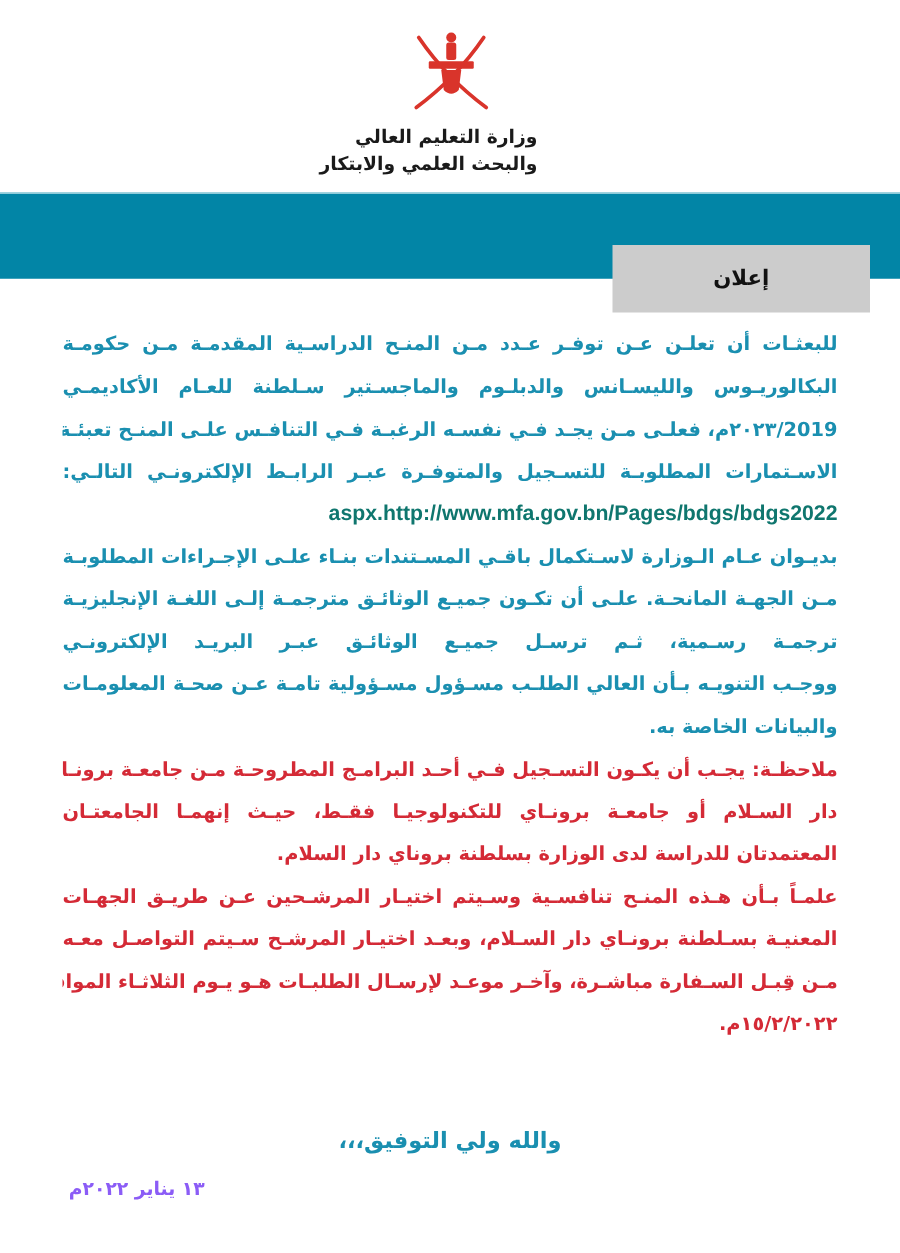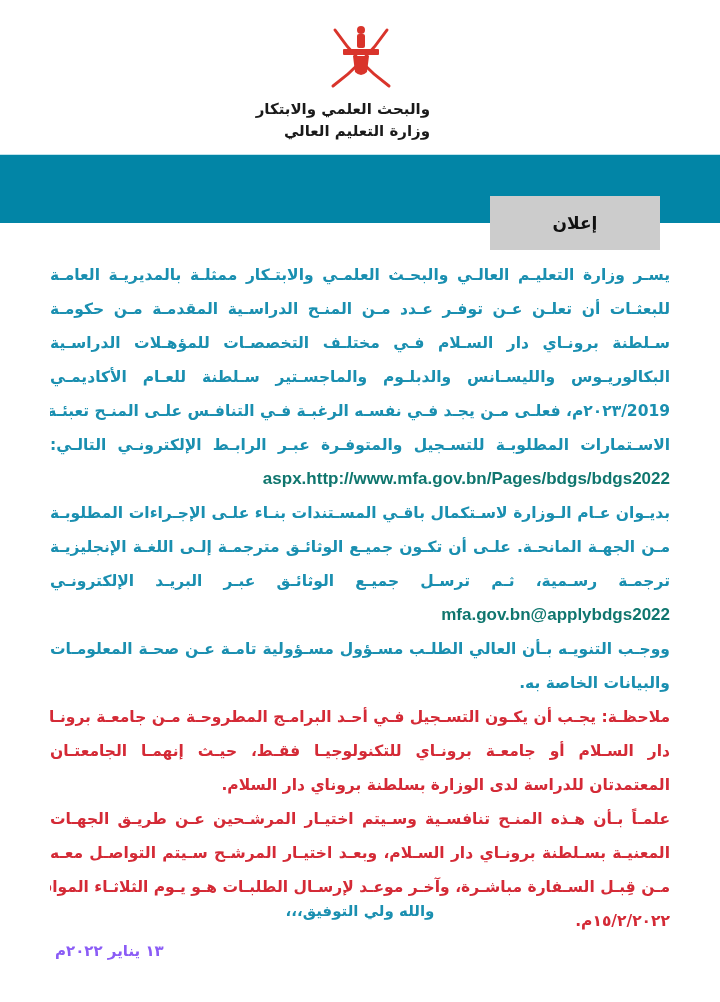--- a/index.html
+++ b/index.html
@@ -1,68 +1,65 @@
 <!DOCTYPE html>
 <html><head>
 <meta charset="utf-8">
 <style>
   html, body { margin: 0; padding: 0; background: #ffffff; }
   body { width: 720px; height: 1002px; position: relative; overflow: hidden; font-family: "DejaVu Sans", sans-serif; }
   .header { position: absolute; left: 0; top: 0; width: 720px; height: 154px; }
   .emblem { position: absolute; left: 325px; top: 22px; width: 72px; height: 72px; }
   .ministry { position: absolute; right: 290px; top: 98px; direction: rtl; text-align: right; font-weight: bold; font-size: 15px; line-height: 22px; color: #1a1a1a; }
   .band { position: absolute; left: 0; top: 154px; width: 720px; height: 68px; background: #0285a6; border-top: 1px solid #bfe3ec; }
-  .tab { position: absolute; left: 490px; top: 196px; width: 170px; height: 54px; background: #cccccc; display: flex; align-items: center; justify-content: center; font-weight: bold; font-size: 17px; color: #111; direction: rtl; }
+  .tab { position: absolute; left: 490px; top: 196px; width: 206px; height: 54px; background: #cccccc; display: flex; align-items: center; justify-content: center; font-weight: bold; font-size: 17px; color: #111; direction: rtl; }
   .body-text { position: absolute; left: 50px; top: 258px; width: 620px; direction: rtl; }
   .line { height: 34px; line-height: 34px; font-size: 15.5px; font-weight: bold; text-align: justify; text-align-last: justify; white-space: nowrap; overflow: hidden; }
   .teal { color: #1a8fb0; }
   .red { color: #d42a36; }
   .black { color: #0f766e; }
   .url { direction: ltr; text-align: right; text-align-last: right; font-family: "Liberation Sans", sans-serif; font-size: 17px; }
   .last-short { text-align-last: right; }
-  .closing { position: absolute; left: 0; width: 720px; top: 902px; text-align: center; direction: rtl; color: #1a8fb0; font-size: 15px; font-weight: bold; }
+  .closing { position: absolute; left: 0; width: 720px; top: 902px; text-align: center; direction: rtl; color: #1a8fb0; font-size: 18px; font-weight: bold; }
   .date { position: absolute; left: 55px; top: 942px; direction: rtl; font-size: 15px; font-weight: bold; color: #8b5cf6; }
 </style>
 </head>
 <body>
 
 <div class="header">
   <svg class="emblem" viewBox="0 0 72 72">
     <g stroke="#d9342b" fill="none" stroke-width="3" stroke-linecap="round">
       <path d="M10 8 C 25 30, 45 50, 64 64"></path>
       <path d="M62 8 C 47 30, 27 50, 8 64"></path>
     </g>
     <g fill="#d9342b">
       <circle cx="36" cy="8" r="4"></circle>
       <rect x="32" y="12" width="8" height="14" rx="2"></rect>
       <rect x="18" y="27" width="36" height="6" rx="1"></rect>
       <path d="M28 34 L44 34 L42 50 Q36 56 30 50 Z"></path>
     </g>
   </svg>
   <div class="ministry">
+    <div>وزارة التعليم العالي</div>
     <div>والبحث العلمي والابتكار</div>
-    <div>وزارة التعليم العالي</div>
   </div>
 </div>
 
 <div class="band"></div>
 <div class="tab">إعلان</div>
 
 <div class="body-text">
-  <div class="line teal">يسـر وزارة التعليـم العالـي والبحـث العلمـي والابتـكار ممثلـة بالمديريـة العامـة</div>
   <div class="line teal">للبعثـات أن تعلـن عـن توفـر عـدد مـن المنـح الدراسـية المقدمـة مـن حكومـة</div>
-  <div class="line teal">سـلطنة برونـاي دار السـلام فـي مختلـف التخصصـات للمؤهـلات الدراسـية</div>
   <div class="line teal">البكالوريـوس والليسـانس والدبلـوم والماجسـتير سـلطنة للعـام الأكاديمـي</div>
   <div class="line teal">2019/٢٠٢٣م، فعلـى مـن يجـد فـي نفسـه الرغبـة فـي التنافـس علـى المنـح تعبئـة</div>
   <div class="line teal">الاسـتمارات المطلوبـة للتسـجيل والمتوفـرة عبـر الرابـط الإلكترونـي التالـي:</div>
   <div class="line black url">aspx.http://www.mfa.gov.bn/Pages/bdgs/bdgs2022</div>
   <div class="line teal">بديـوان عـام الـوزارة لاسـتكمال باقـي المسـتندات بنـاء علـى الإجـراءات المطلوبـة</div>
   <div class="line teal">مـن الجهـة المانحـة. علـى أن تكـون جميـع الوثائـق مترجمـة إلـى اللغـة الإنجليزيـة</div>
   <div class="line teal">ترجمـة رسـمية، ثـم ترسـل جميـع الوثائـق عبـر البريـد الإلكترونـي</div>
-  <div class="line black url">mfa.gov.bn@applybdgs2022</div>
   <div class="line teal">ووجـب التنويـه بـأن العالي الطلـب مسـؤول مسـؤولية تامـة عـن صحـة المعلومـات</div>
   <div class="line teal last-short">والبيانات الخاصة به.</div>
   <div class="line red">ملاحظـة: يجـب أن يكـون التسـجيل فـي أحـد البرامـج المطروحـة مـن جامعـة برونـاي</div>
   <div class="line red">دار السـلام أو جامعـة برونـاي للتكنولوجيـا فقـط، حيـث إنهمـا الجامعتـان</div>
   <div class="line red last-short">المعتمدتان للدراسة لدى الوزارة بسلطنة بروناي دار السلام.</div>
   <div class="line red">علمـاً بـأن هـذه المنـح تنافسـية وسـيتم اختيـار المرشـحين عـن طريـق الجهـات</div>
   <div class="line red">المعنيـة بسـلطنة برونـاي دار السـلام، وبعـد اختيـار المرشـح سـيتم التواصـل معـه</div>
   <div class="line red">مـن قِبـل السـفارة مباشـرة، وآخـر موعـد لإرسـال الطلبـات هـو يـوم الثلاثـاء الموافـق</div>
   <div class="line red last-short">١٥/٢/٢٠٢٢م.</div>
 </div>

